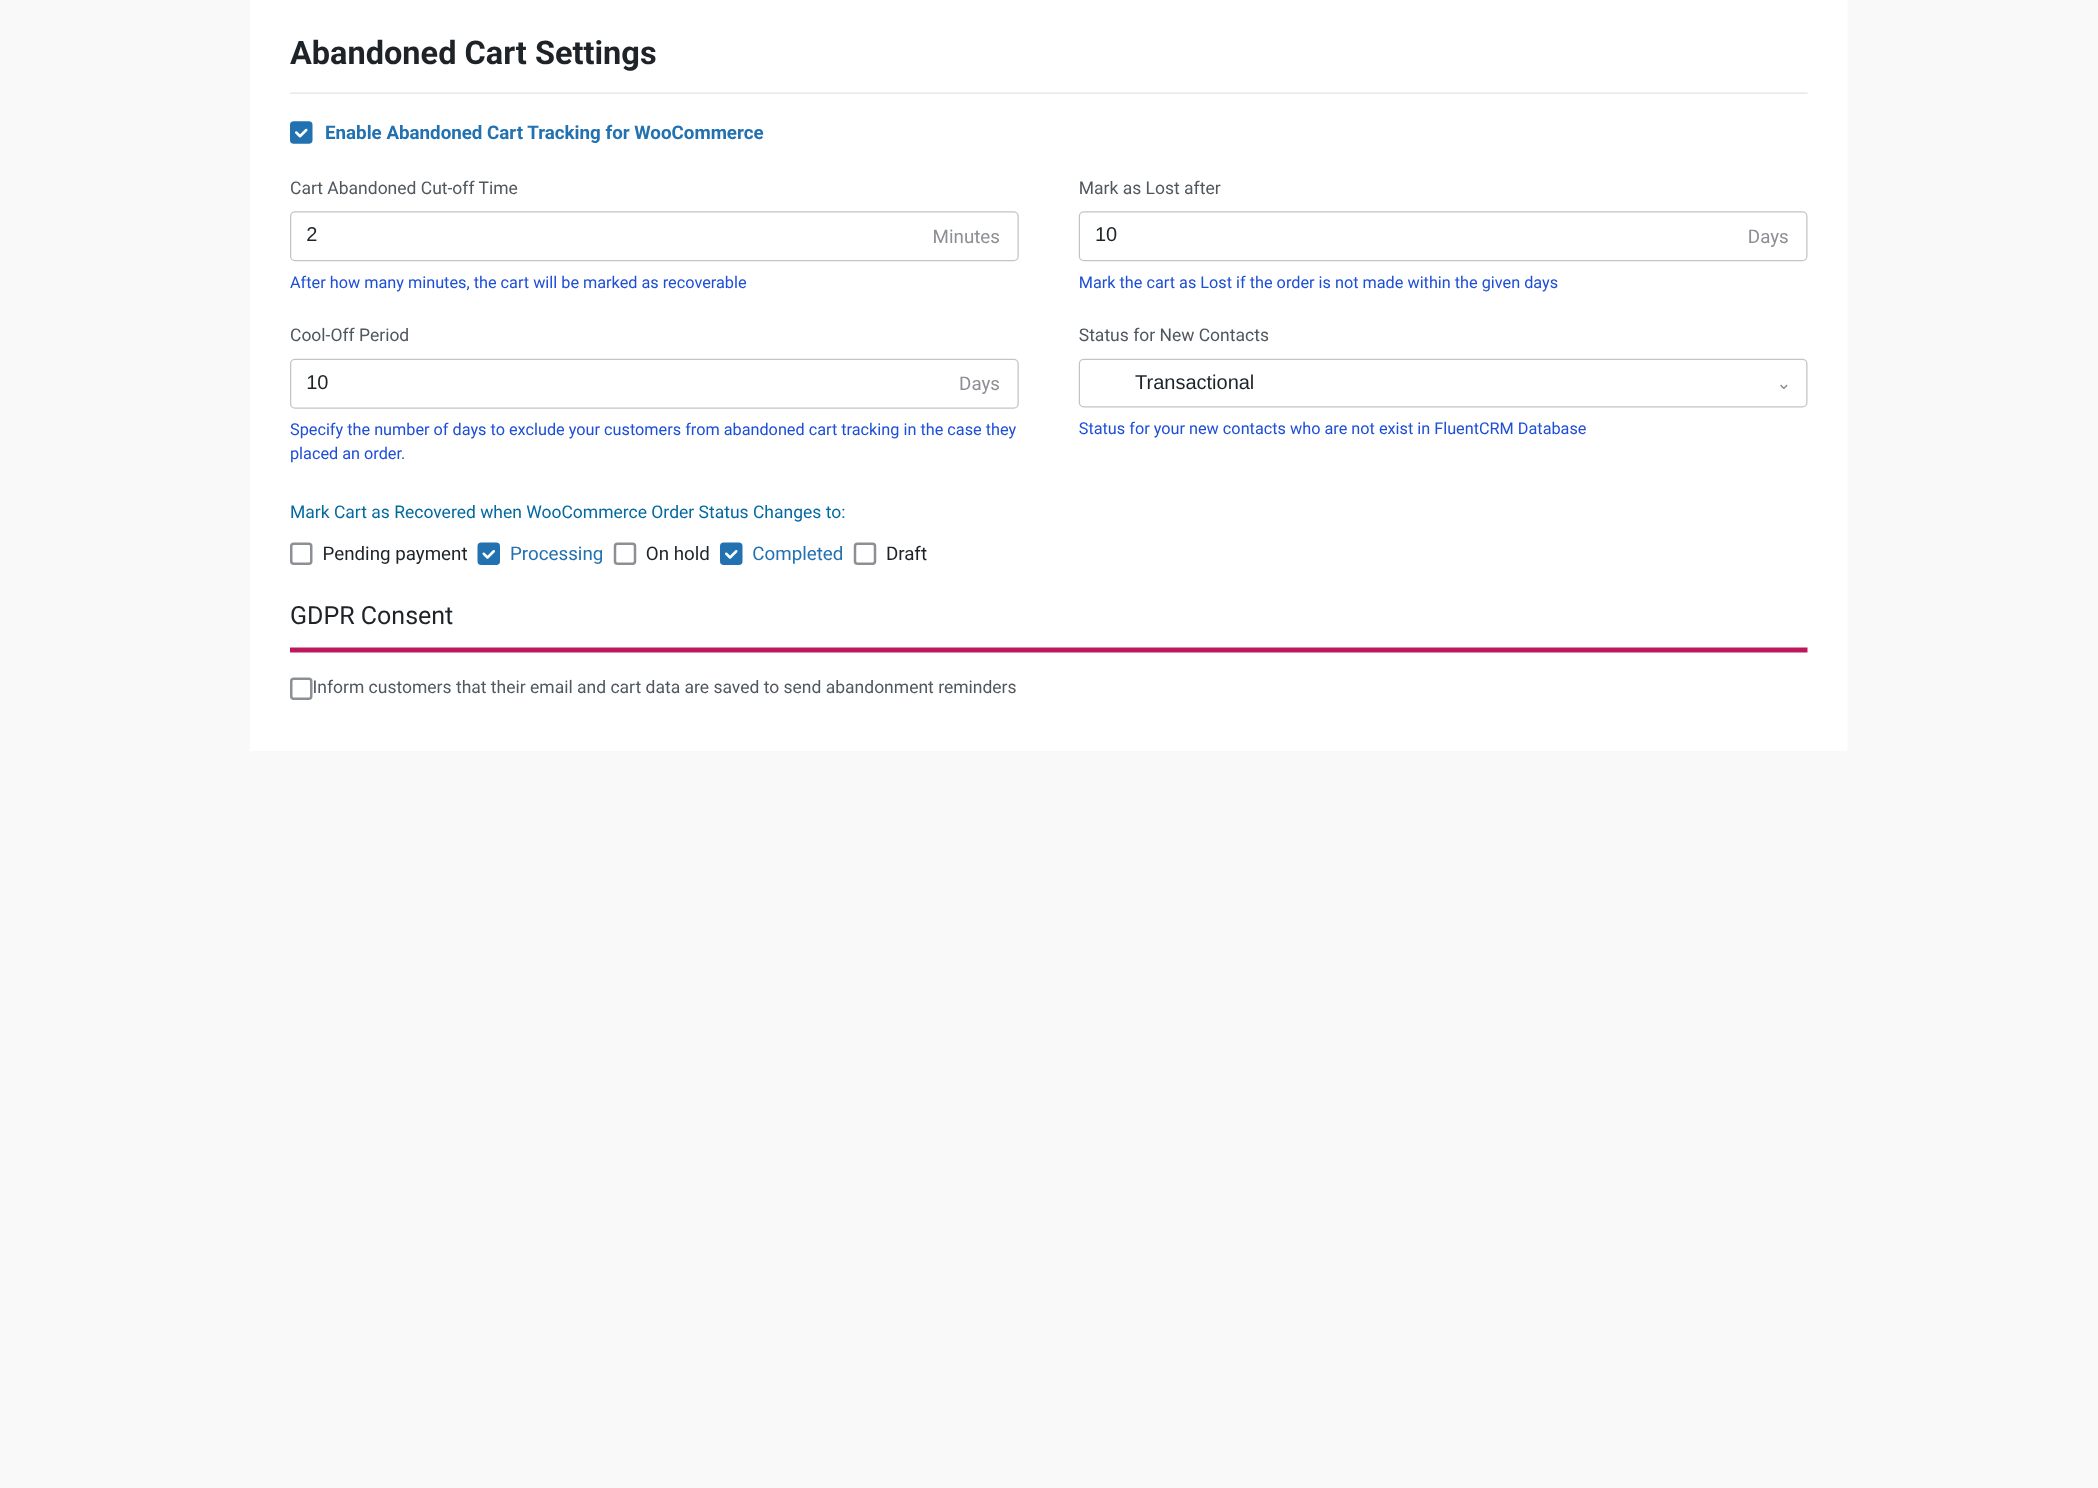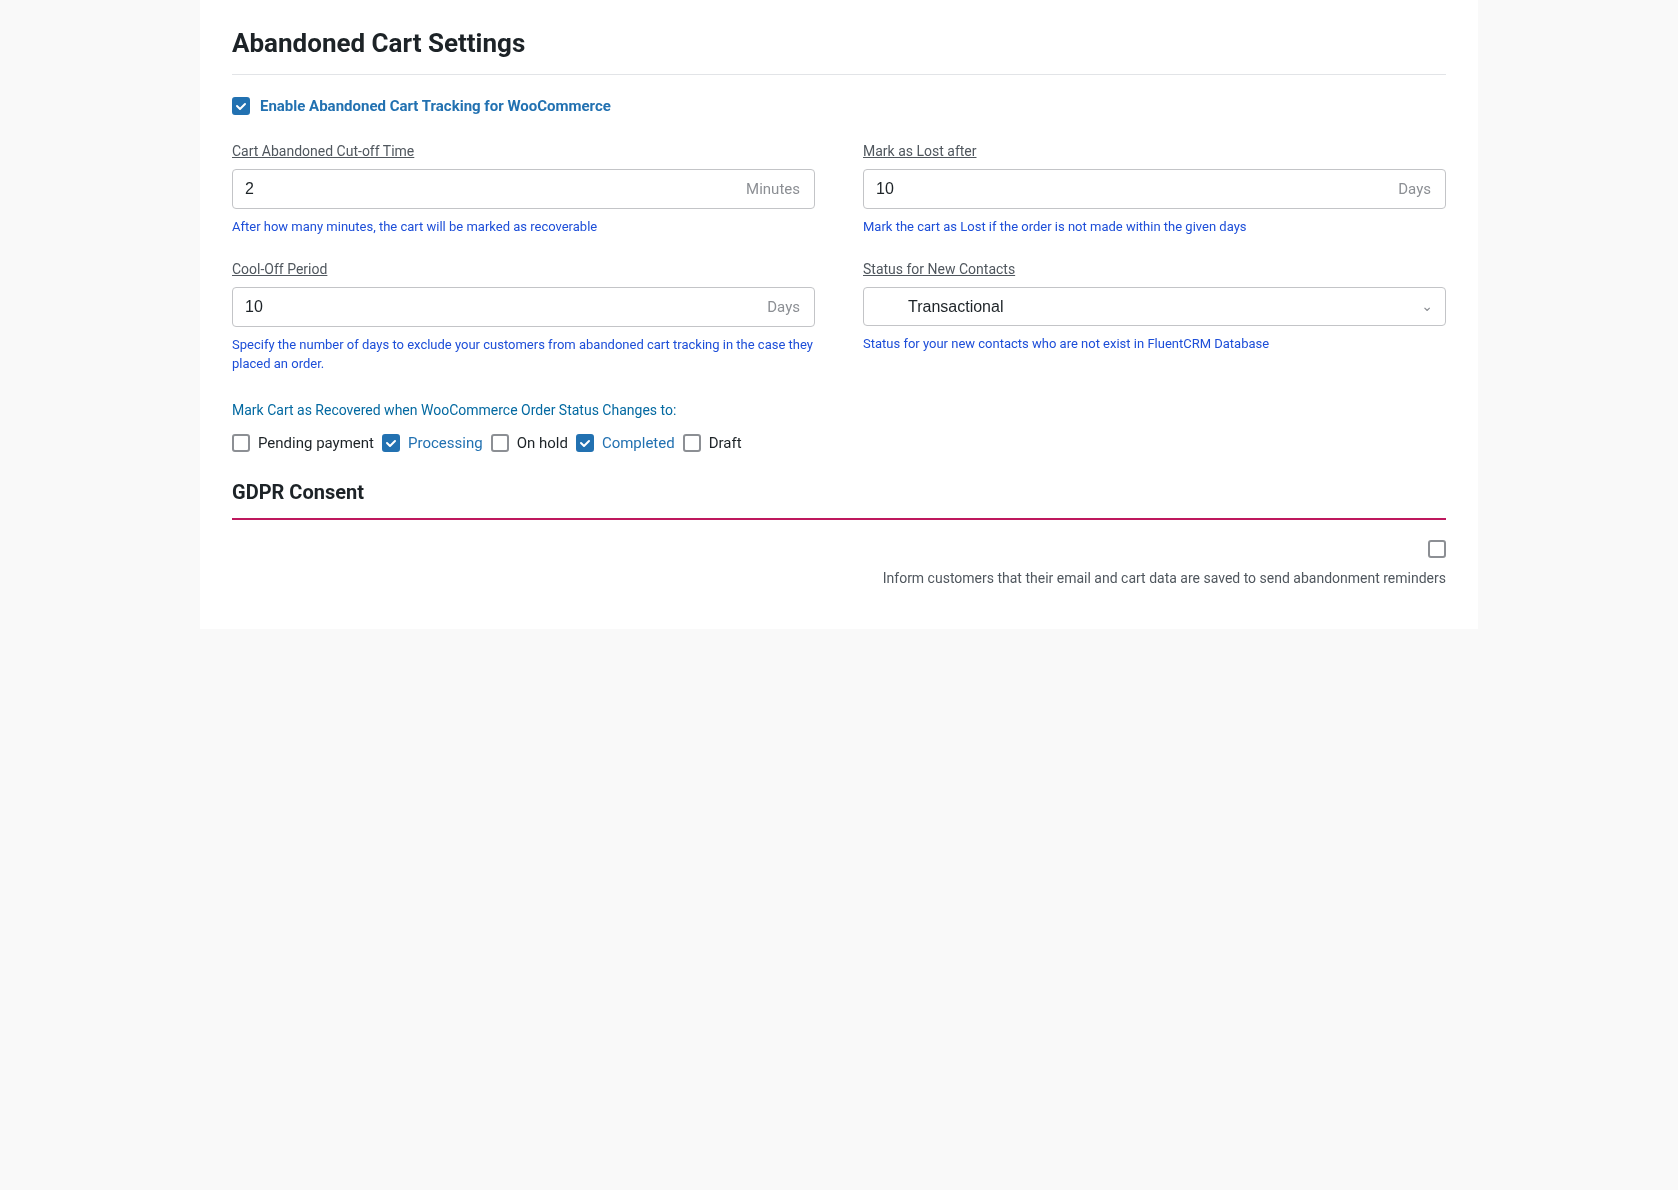--- a/index.html
+++ b/index.html
@@ -75,21 +75,20 @@
     .field-group {
       display: flex;
       flex-direction: column;
       gap: 8px;
     }
     .field-label {
       font-size: 14px;
       color: #50575e;
       font-weight: 400;
       margin-bottom: 2px;
-      text-decoration: underline;
     }
     .input-wrapper {
       display: flex;
       align-items: center;
       border: 1px solid #c3c4c7;
       border-radius: 4px;
       background: #fff;
       overflow: hidden;
     }
     .input-wrapper input[type="number"],
@@ -171,31 +170,29 @@
       color: #1d2327;
     }
     .checkbox-item-label.checked {
       color: #2271b1;
     }
     .gdpr-section {
       margin-top: 28px;
     }
     .gdpr-title {
       font-size: 20px;
-      font-weight: 700;
+      font-weight: 400;
       color: #1d2327;
       margin-bottom: 18px;
       padding-bottom: 14px;
-      border-bottom: 2px solid #be185d;
+      border-bottom: 4px solid #be185d;
     }
     .gdpr-row {
       display: flex;
-      align-items: flex-end;
-      gap: 10px;
-      flex-direction: column;
+      align-items: center;
     }
     .gdpr-text {
       font-size: 14px;
       color: #50575e;
       line-height: 1.5;
     }
   </style>
 </head>
 <body>
 

